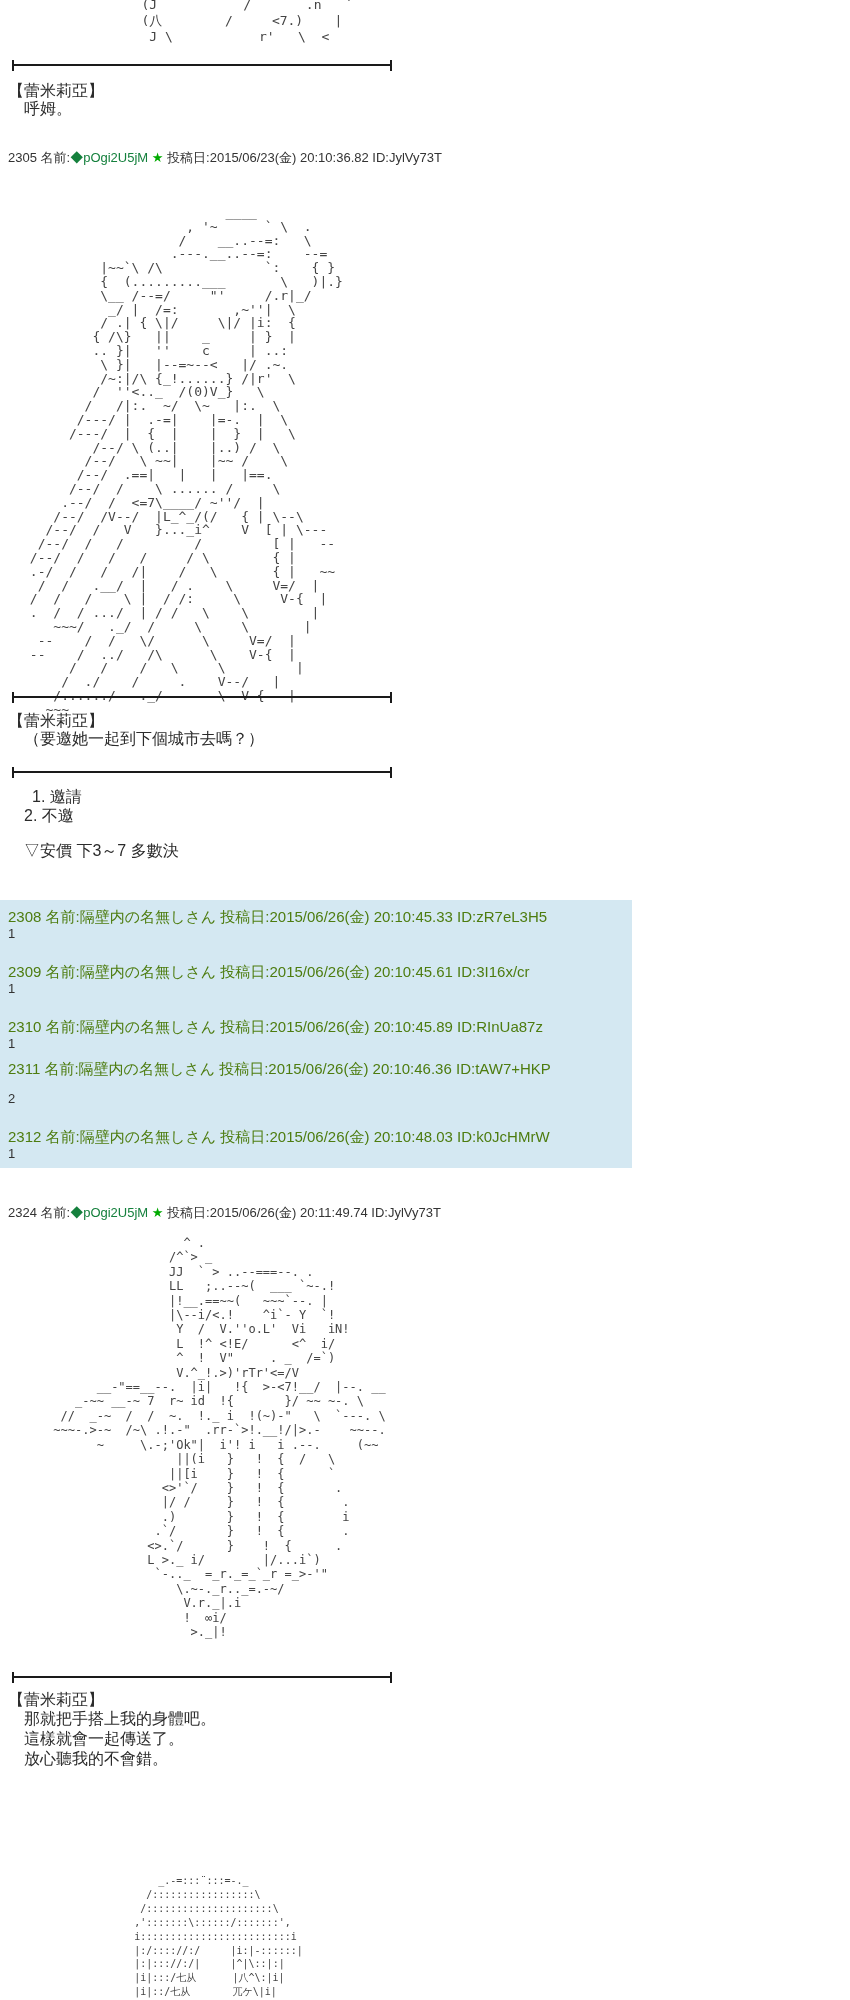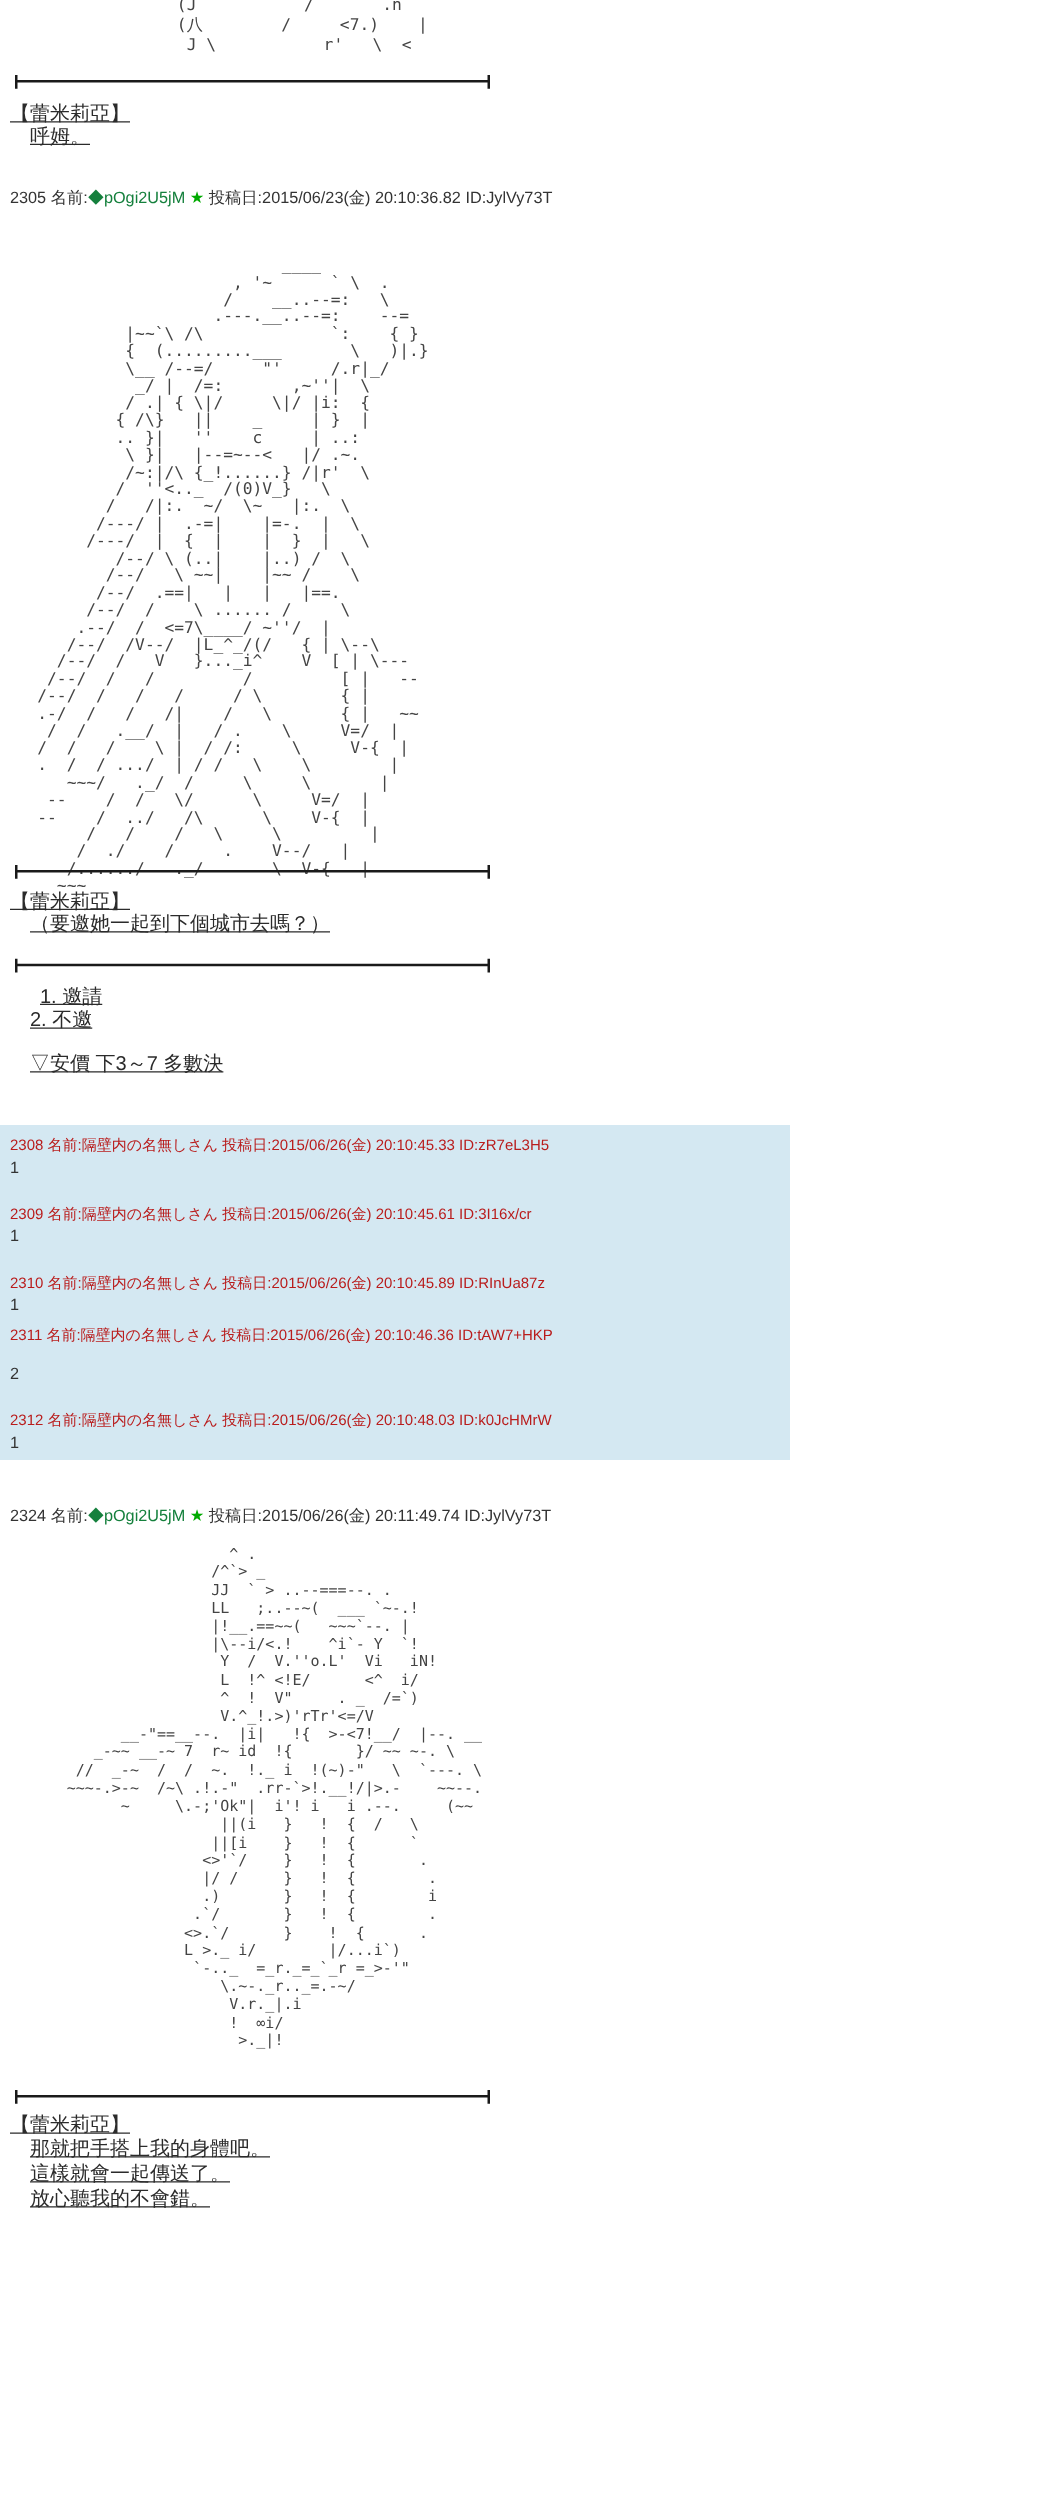--- a/index.html
+++ b/index.html
@@ -12,34 +12,34 @@
   .aa{
     position:absolute; margin:0;
     font-family:"DejaVu Sans Mono", monospace;
     color:#444444; white-space:pre;
   }
   #aa-top   {left:118px; top:-3px;   font-size:13px; line-height:16px;}
   #aa-big   {left:22px;  top:176px;  font-size:13px; line-height:13.8px;margin-top:30px;}
   #aa-bat   {left:10px;  top:1236px; font-size:12px; line-height:14.4px;}
   #aa-bottom{left:86px;  top:1874px; font-size:10px; line-height:13.9px;}
   .txt{position:absolute; white-space:pre;}
-  .dlg{font-size:16px; color:#2b2b2b;text-decoration:underline;}
+  .dlg{font-size:16px; color:#2b2b2b;}
   .hdr{font-size:13px; color:#333333;}
   .trip{color:#15803d;text-align:center;}
   .star{color:#00aa00;}
   .rule{position:absolute; left:12px; width:380px; height:0; border-top:2px solid #1a1a1a;}
   .rule .tick{position:absolute; top:-6px; width:2px; height:11px; background:#1a1a1a;}
   .rule .tick.l{left:0;}
   .rule .tick.r{right:0;}
   #vote-block{
     position:absolute; left:0; top:900px; width:632px; height:268px;
     background:#d4e8f2;
   }
   #vote-block .txt{left:8px;}
-  #vote-block .vhdr{font-size:12px; color:#b91c1c;}
+  #vote-block .vhdr{font-size:15px; color:#4d7c0f;}
   #vote-block .vnum{font-size:13px; color:#333333;}
 </style>
 </head>
 <body>
 
 <div id="page">
 
   <pre class="aa" id="aa-top">   (J           /       .n   `
    (八        /     &lt;7.)    |
     J \           r'   \  &lt;</pre>
@@ -158,14 +158,23 @@
   <div class="rule" style="top:1676px">
       <span class="tick l"></span>
       <span class="tick r"></span>
     </div>
 
   <div class="txt dlg" style="left:8px; top:1690px">【蕾米莉亞】</div>
   <div class="txt dlg" style="left:24px; top:1709px">那就把手搭上我的身體吧。</div>
   <div class="txt dlg" style="left:24px; top:1729px">這樣就會一起傳送了。</div>
   <div class="txt dlg" style="left:24px; top:1749px">放心聽我的不會錯。</div>
 
+  <pre class="aa" id="aa-bottom">            _.-=:::¨:::=-._
+          /:::::::::::::::::\
+         /:::::::::::::::::::::\
+        ,':::::::\::::::/:::::::',
+        i:::::::::::::::::::::::::i
+        |:/:::://:/     |i:|-::::::|
+        |:|::://:/|     |^|\::|:|
+        |i|:::/七从      |八^\:|i|
+        |i|::/七从       兀ケ\|i|</pre>
 
 </div>
 
 </body></html>

